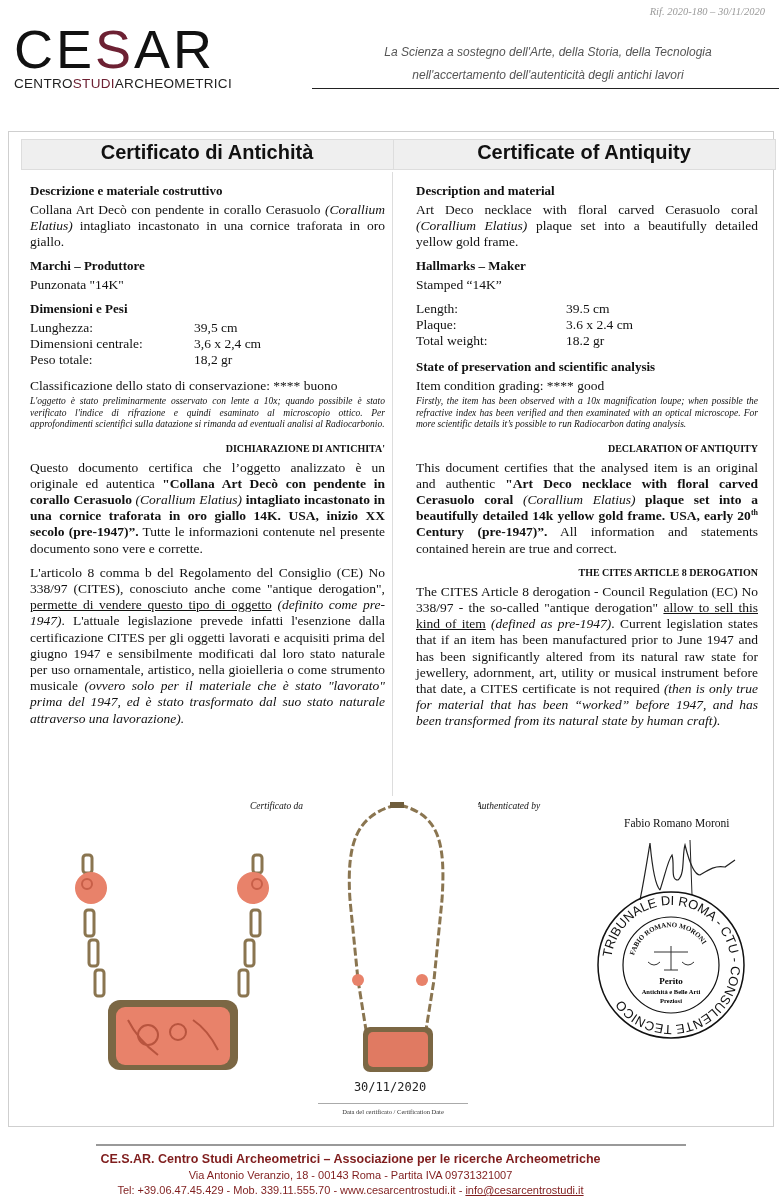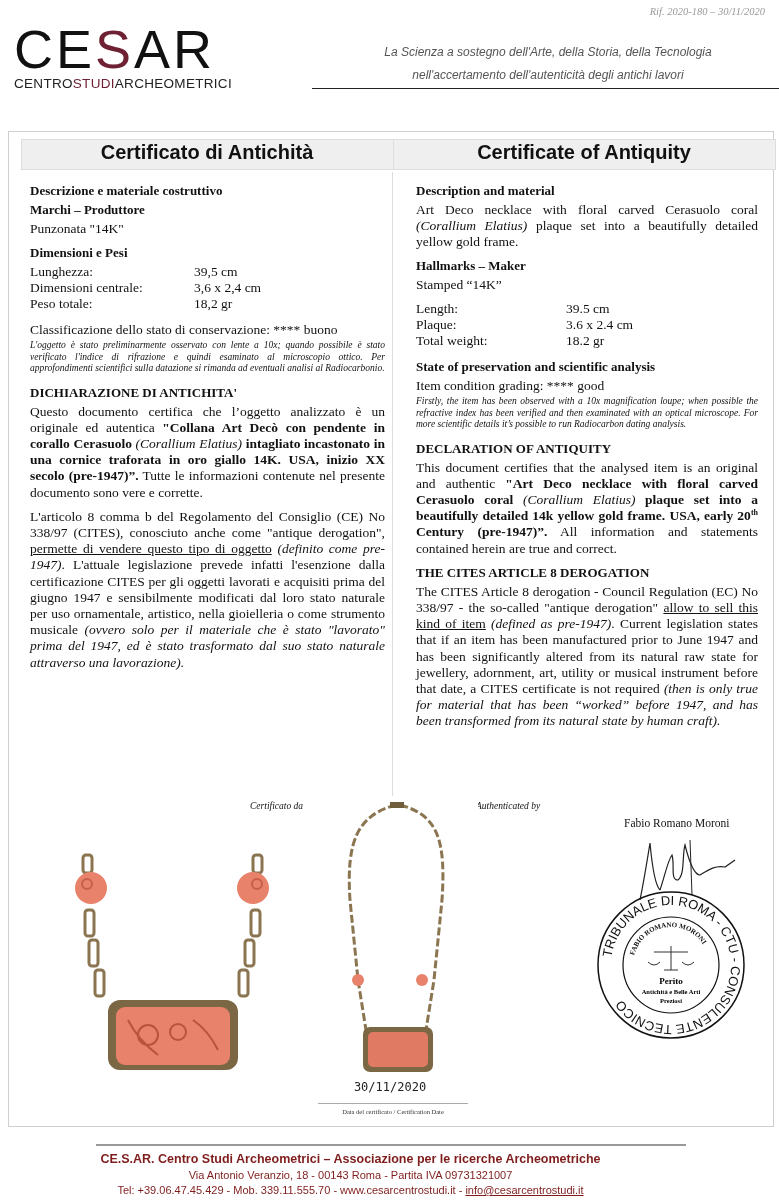--- a/index.html
+++ b/index.html
@@ -27,21 +27,21 @@
   .col-it { left:30px; width:355px; }
   .col-en { left:416px; width:342px; }
   .h { font-weight:bold; font-size:13px; margin:0 0 3px 0; }
   .p { margin:0 0 8px 0; text-align:justify; }
   table.dims { border-collapse:collapse; margin:0 0 10px 0; font-size:13.5px; }
   table.dims td { padding:0; line-height:16px; vertical-align:top; }
   .col-it table.dims td.k { width:164px; }
   .col-en table.dims td.k { width:150px; }
   .grade { margin:0 0 2px 0; }
   .note { font-style:italic; font-size:9.5px; line-height:11.5px; text-align:justify; margin:0 0 10px 0; }
-  .sec-title { font-weight:bold; text-align:left; font-size:13px; margin:2px 0 3px 0; }
+  .sec-title { font-weight:bold; text-align:right; font-size:10px; margin:2px 0 3px 0; }
   .decl { text-align:justify; margin:0 0 8px 0; line-height:16.2px; }
   .u { text-decoration:underline; }
   .i { font-style:italic; }
   .b { font-weight:bold; }
   sup { font-size:8px; line-height:0; }
 
   .cert-label { position:absolute; top:801px; font-style:italic; font-size:9.5px; color:#111; }
   .cert-label-it { left:250px; }
   .cert-label-en { left:476px; }
   .signer { position:absolute; left:624px; top:817px; font-size:11.5px; }
@@ -78,20 +78,21 @@
 
 <div class="frame"></div>
 <div class="title-band"></div>
 <div class="title-divider"></div>
 <div class="title title-it">Certificato di Antichità</div>
 <div class="title title-en">Certificate of Antiquity</div>
 <div class="col-divider"></div>
 
 <div class="col col-it">
   <div class="h">Descrizione e materiale costruttivo</div>
+  <div class="p"><span>Collana Art Decò con pendente in corallo Cerasuolo </span><span class="i">(Corallium Elatius)</span><span> intagliato incastonato in una cornice traforata in oro giallo.</span></div>
 
   <div class="h">Marchi – Produttore</div>
   <div class="p">Punzonata "14K"</div>
 
   <div class="h">Dimensioni e Pesi</div>
   <table class="dims">
     <tbody>
         <tr>
           <td class="k">Lunghezza:</td>
           <td>39,5 cm</td>

